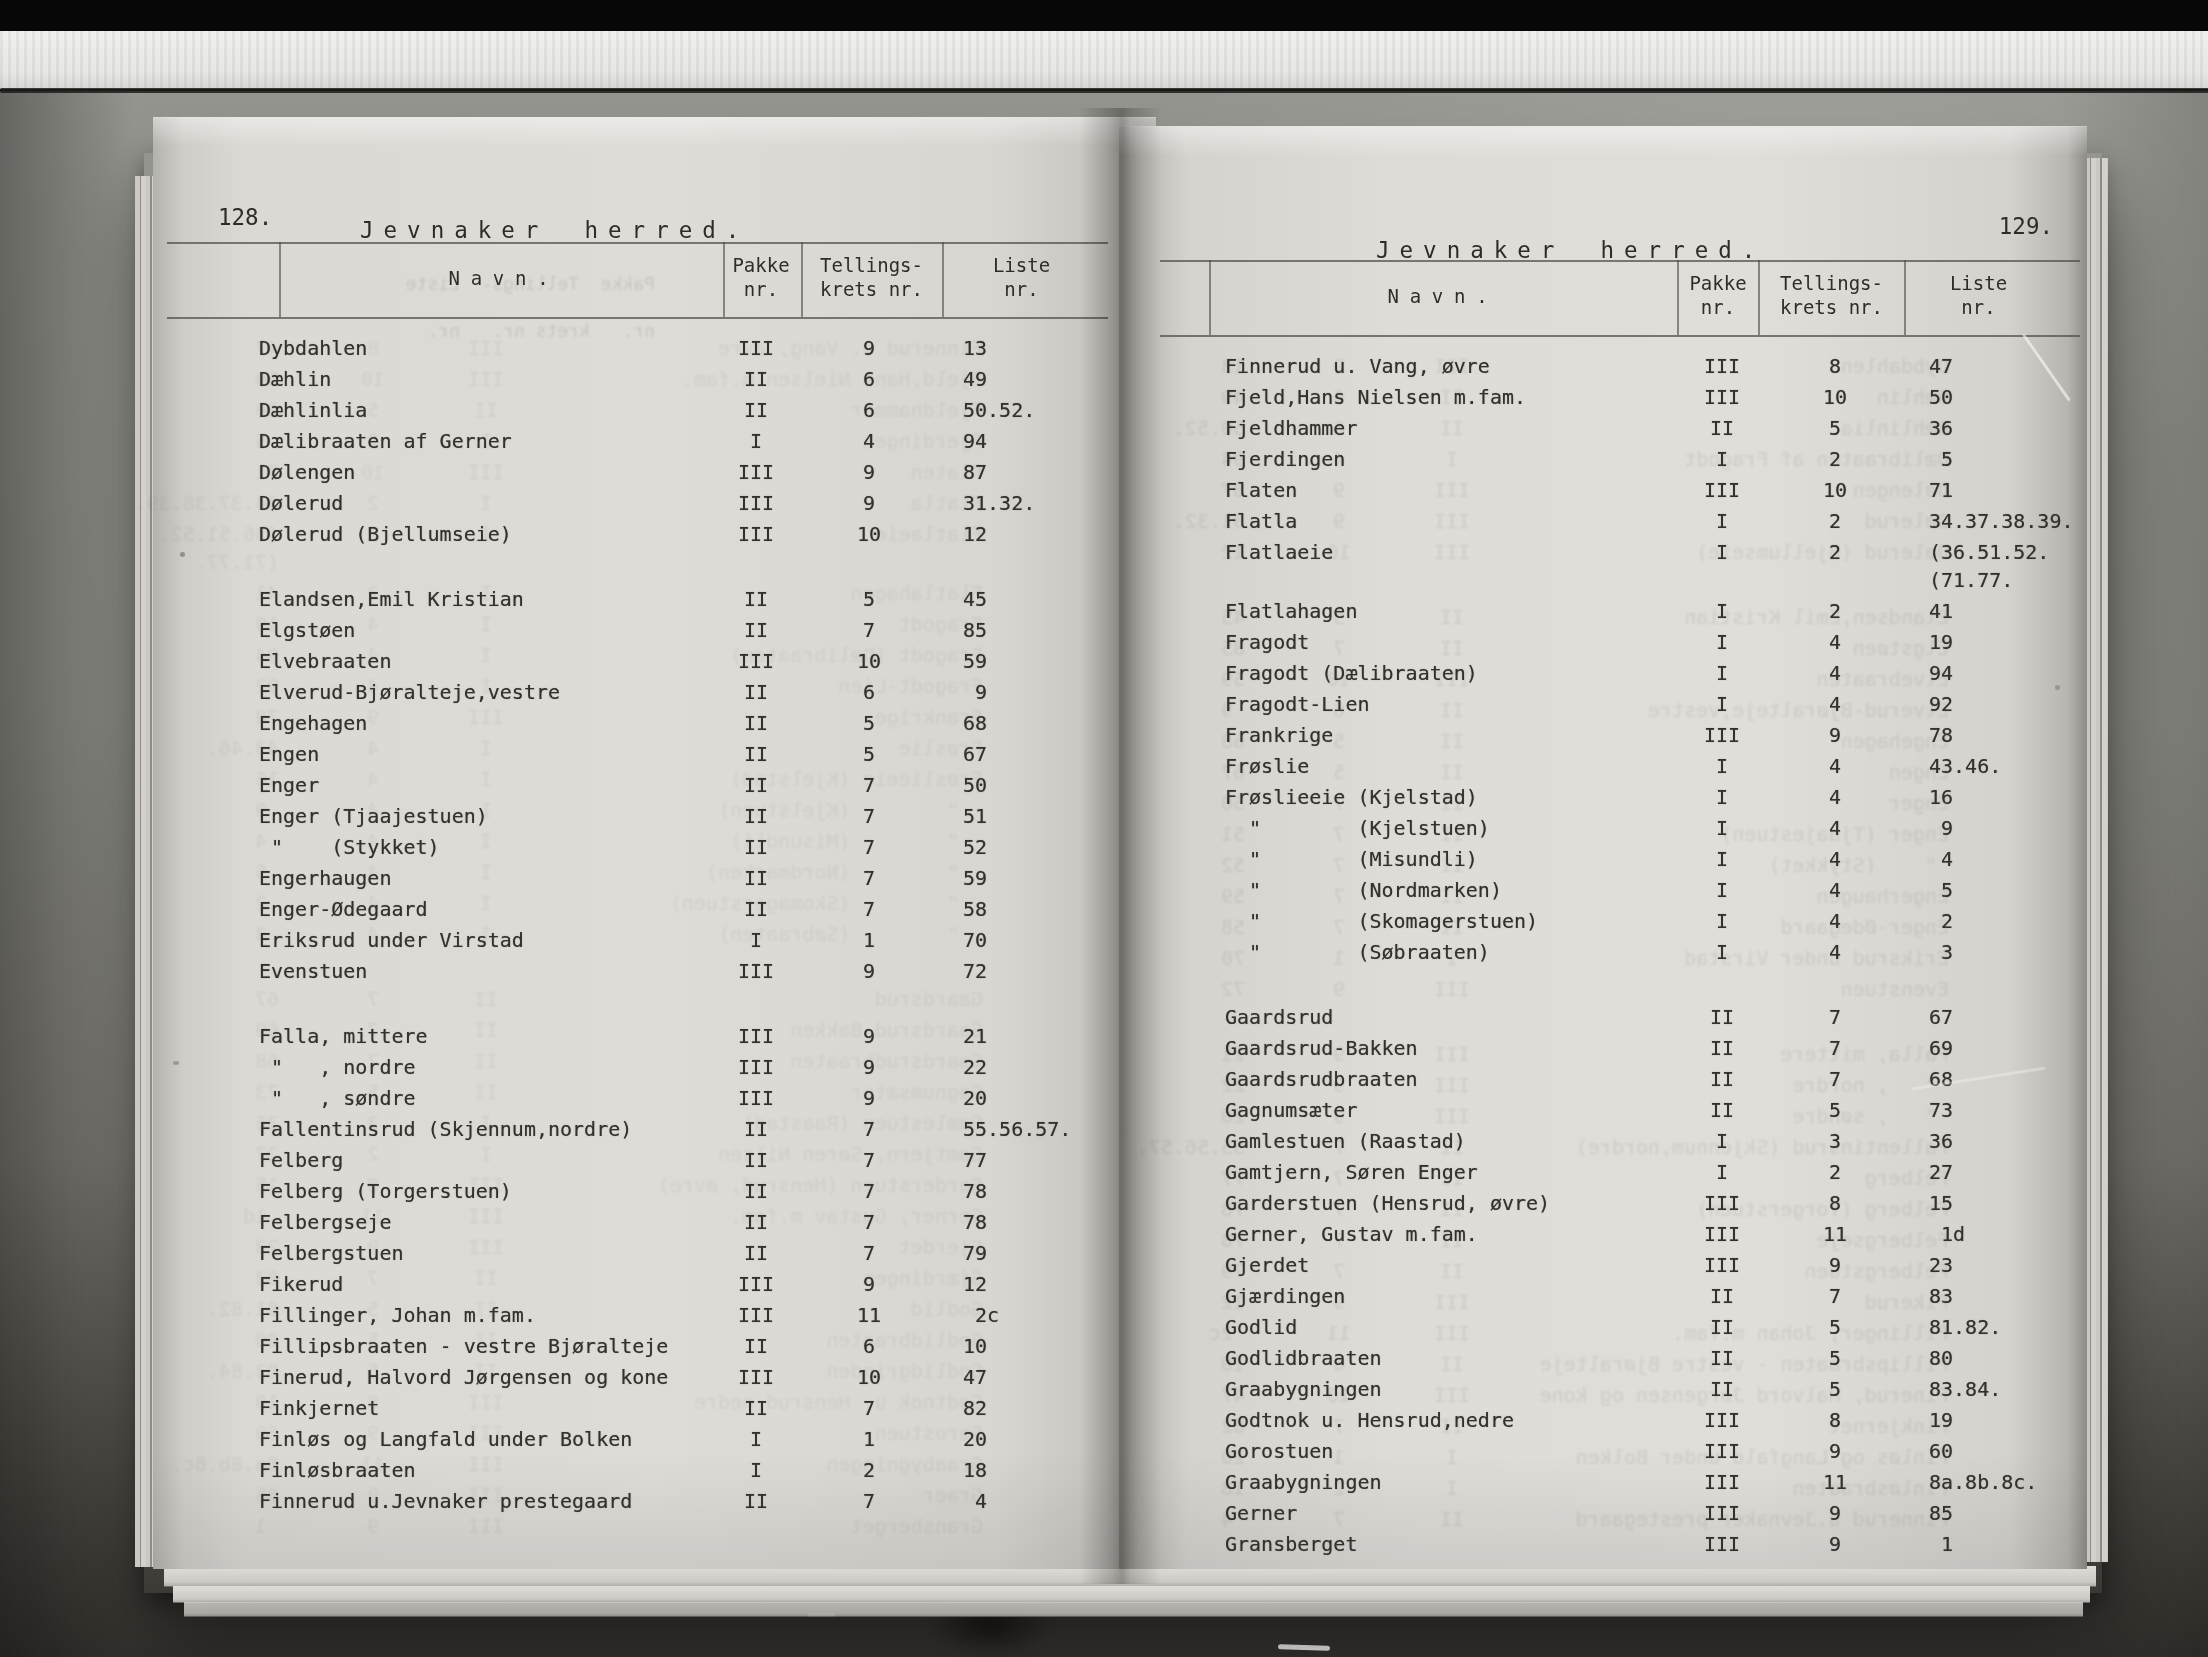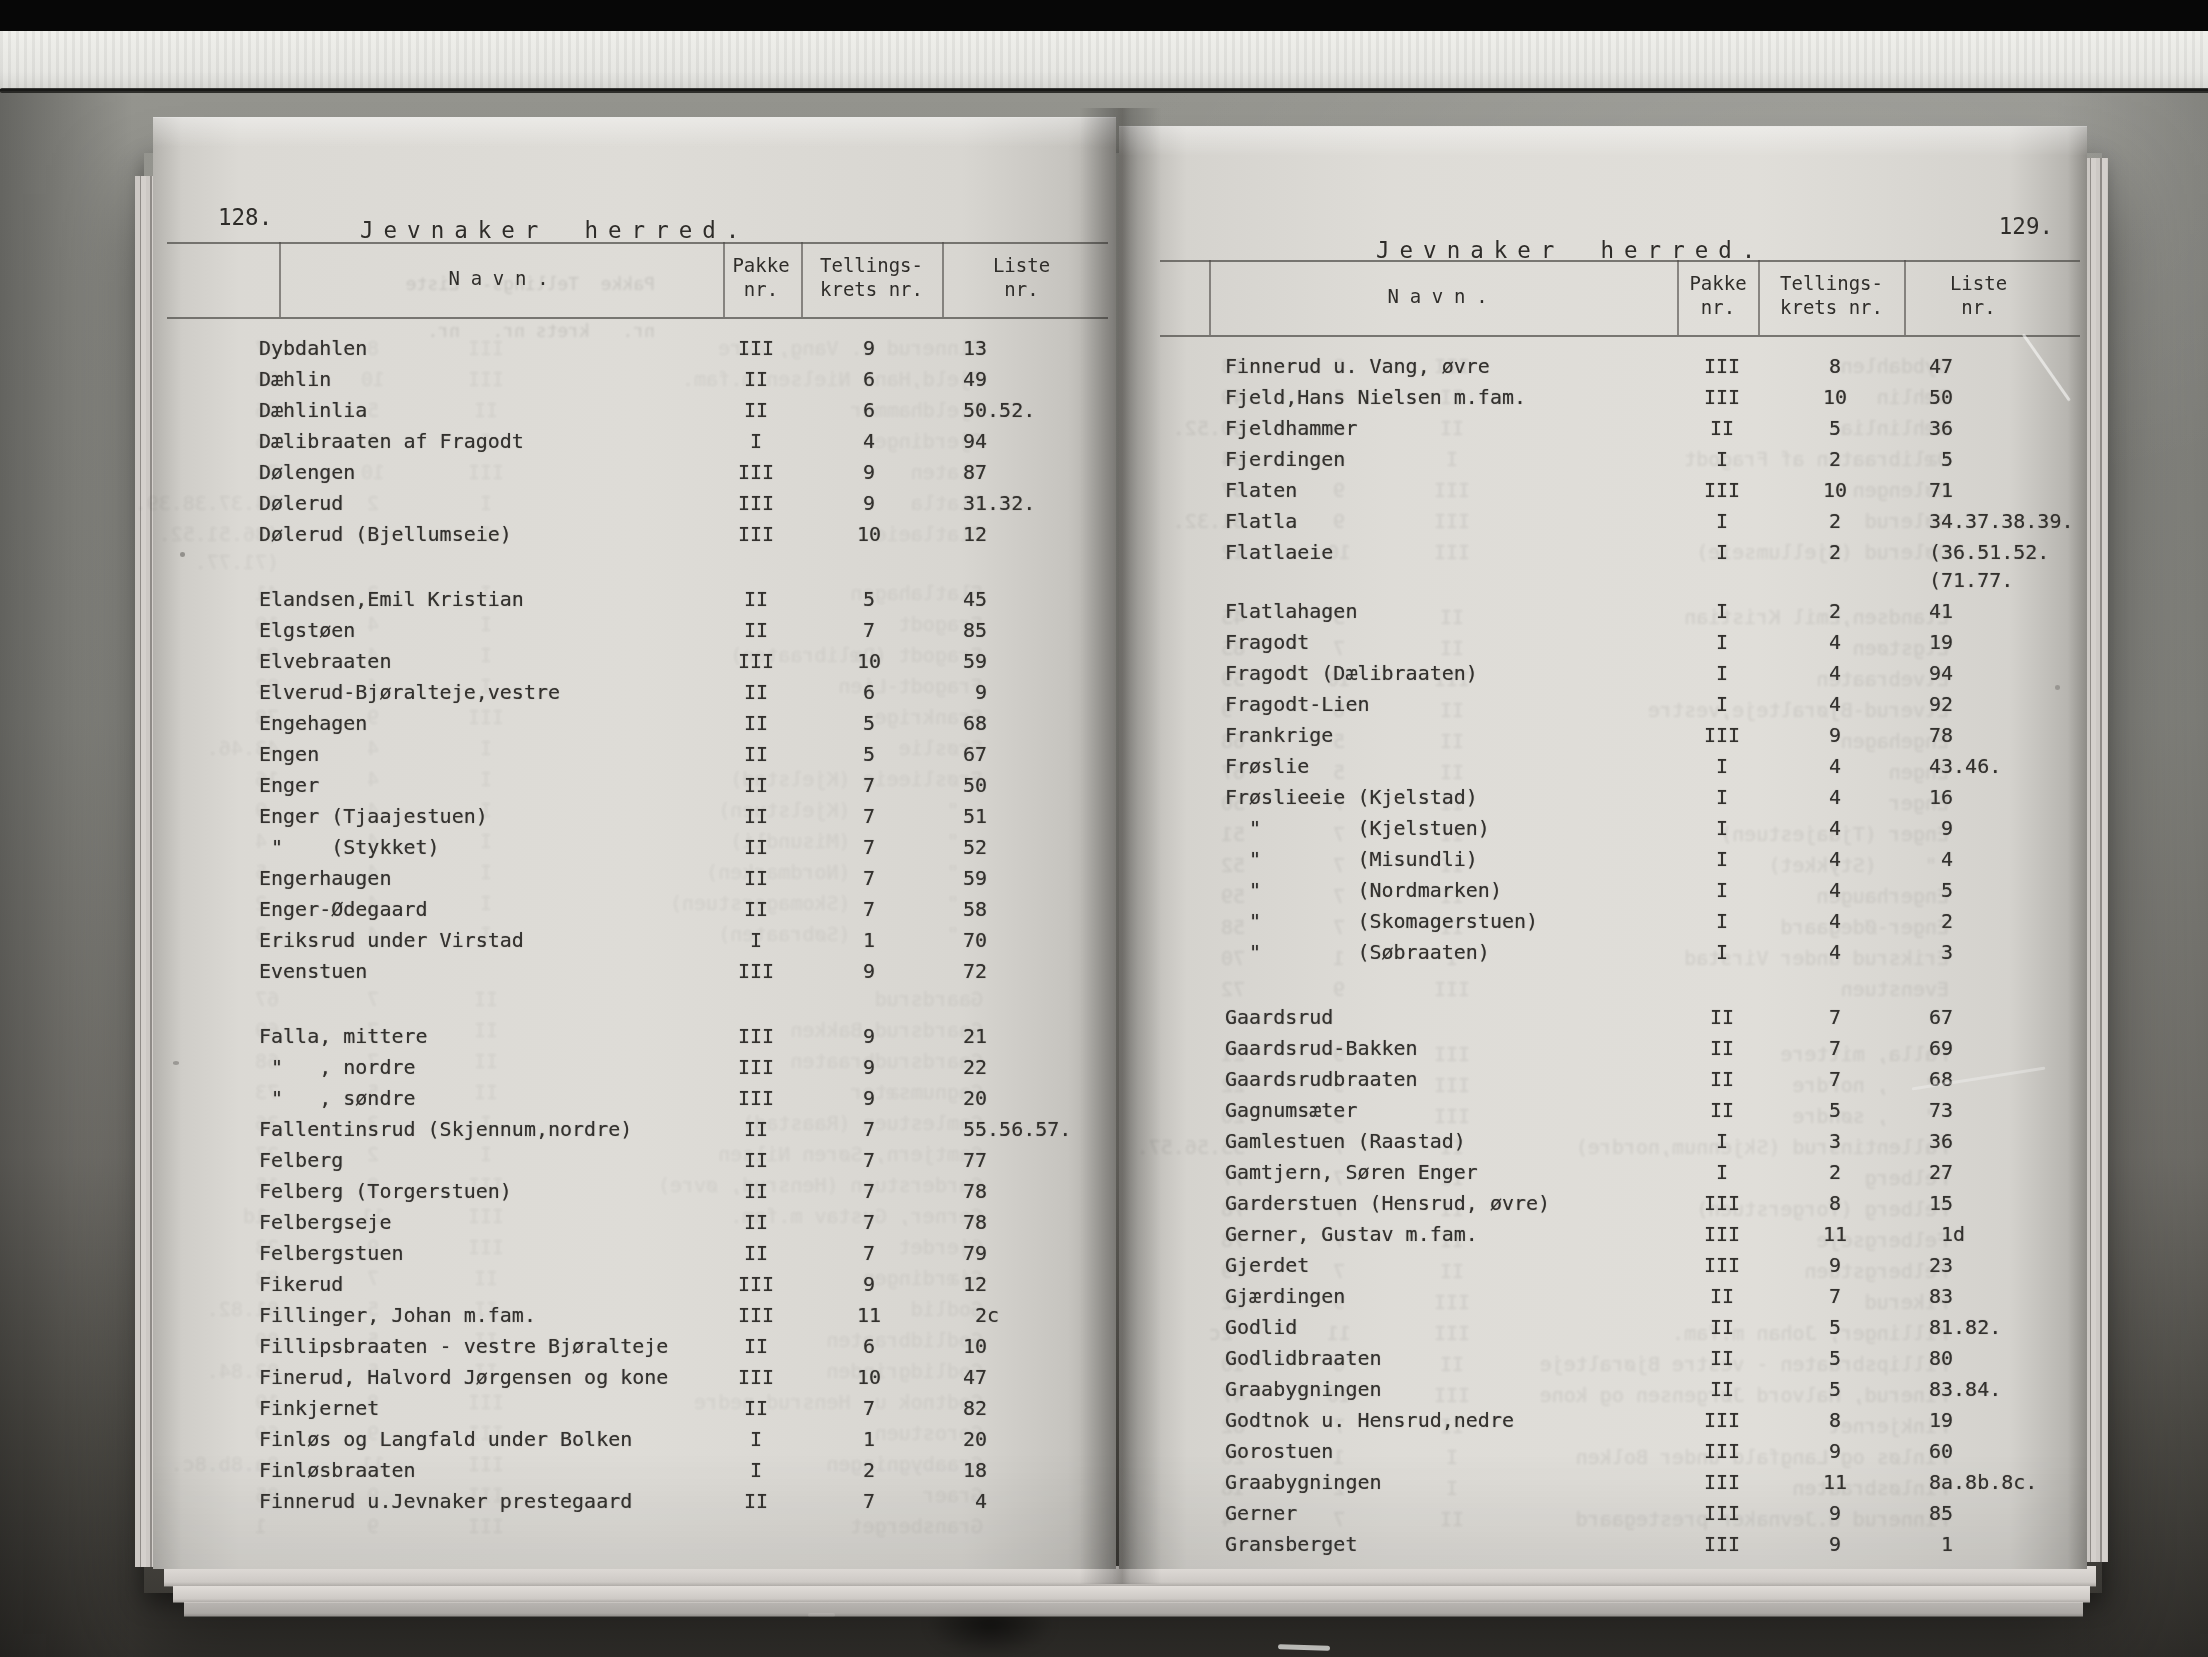--- a/index.html
+++ b/index.html
@@ -27,21 +27,21 @@
   #book-shadow{left:144px;top:153px;width:1958px;height:1440px;
      box-shadow:0 41px 81px rgba(0,0,0,.5),0 9px 22.5px rgba(0,0,0,.4);}
   .stack-v{background:repeating-linear-gradient(90deg,#ccc8c4 0 4.5px,#8f8b87 4.5px 6.3px,#d4d0cc 6.3px 10.8px);}
   .stack-h{background:linear-gradient(180deg,#e0dcd8 0%,#cdc9c5 80%,#b0aca8 100%);
      border-bottom:1.8px solid #6d6b67;}
   .page{background:#dcdad5;}
   #page-left{left:153px;top:117px;width:963px;height:1451px;
      background:
        linear-gradient(180deg,rgba(255,255,255,.4) 0,rgba(255,255,255,0) 2%,rgba(255,255,255,0) 92%,rgba(0,0,0,.08) 100%),
        linear-gradient(90deg,#b4b2ad 0%,#cfcdc8 3%,#dbd9d4 9%,#deDCD7 50%,#d8d6d1 84%,#c6c4bf 95%,#a4a29d 100%);
-     border-top:1.8px solid rgba(255,255,255,.6);}
+     border-top:1.8px solid rgba(255,255,255,.6);padding-left:40px;}
   #page-right{left:1119px;top:126px;width:968px;height:1442px;
      background:
        linear-gradient(180deg,rgba(255,255,255,.4) 0,rgba(255,255,255,0) 2%,rgba(255,255,255,0) 92%,rgba(0,0,0,.08) 100%),
        linear-gradient(90deg,#96948f 0%,#b8b6b1 2%,#d5d3ce 7%,#deDCD7 28%,#e0ded9 66%,#d4d2cd 92%,#b7b5b0 98%,#8e8c87 100%);
      border-top:1.8px solid rgba(255,255,255,.55);}
   #gutter{left:1080px;top:108px;width:81px;height:1476px;
      background:linear-gradient(90deg,rgba(0,0,0,0) 0,rgba(0,0,0,.22) 40%,rgba(40,38,35,.38) 52%,rgba(0,0,0,.18) 62%,rgba(0,0,0,0) 100%);}
 
   
   .pagenum{font-size:22.5px;color:#2e2c29;}
@@ -351,21 +351,21 @@
           <span class="c-krets">6</span>
           <span class="c-liste">49</span>
         </div>
         <div class="trow">
           <span class="c-name">Dæhlinlia</span>
           <span class="c-pakke">II</span>
           <span class="c-krets">6</span>
           <span class="c-liste">50.52.</span>
         </div>
         <div class="trow">
-          <span class="c-name">Dælibraaten af Fragodt</span>
+          <span class="c-name">Dælibraaten af Gerner</span>
           <span class="c-pakke">I</span>
           <span class="c-krets">4</span>
           <span class="c-liste">94</span>
         </div>
         <div class="trow">
           <span class="c-name">Dølengen</span>
           <span class="c-pakke">III</span>
           <span class="c-krets">9</span>
           <span class="c-liste">87</span>
         </div>

